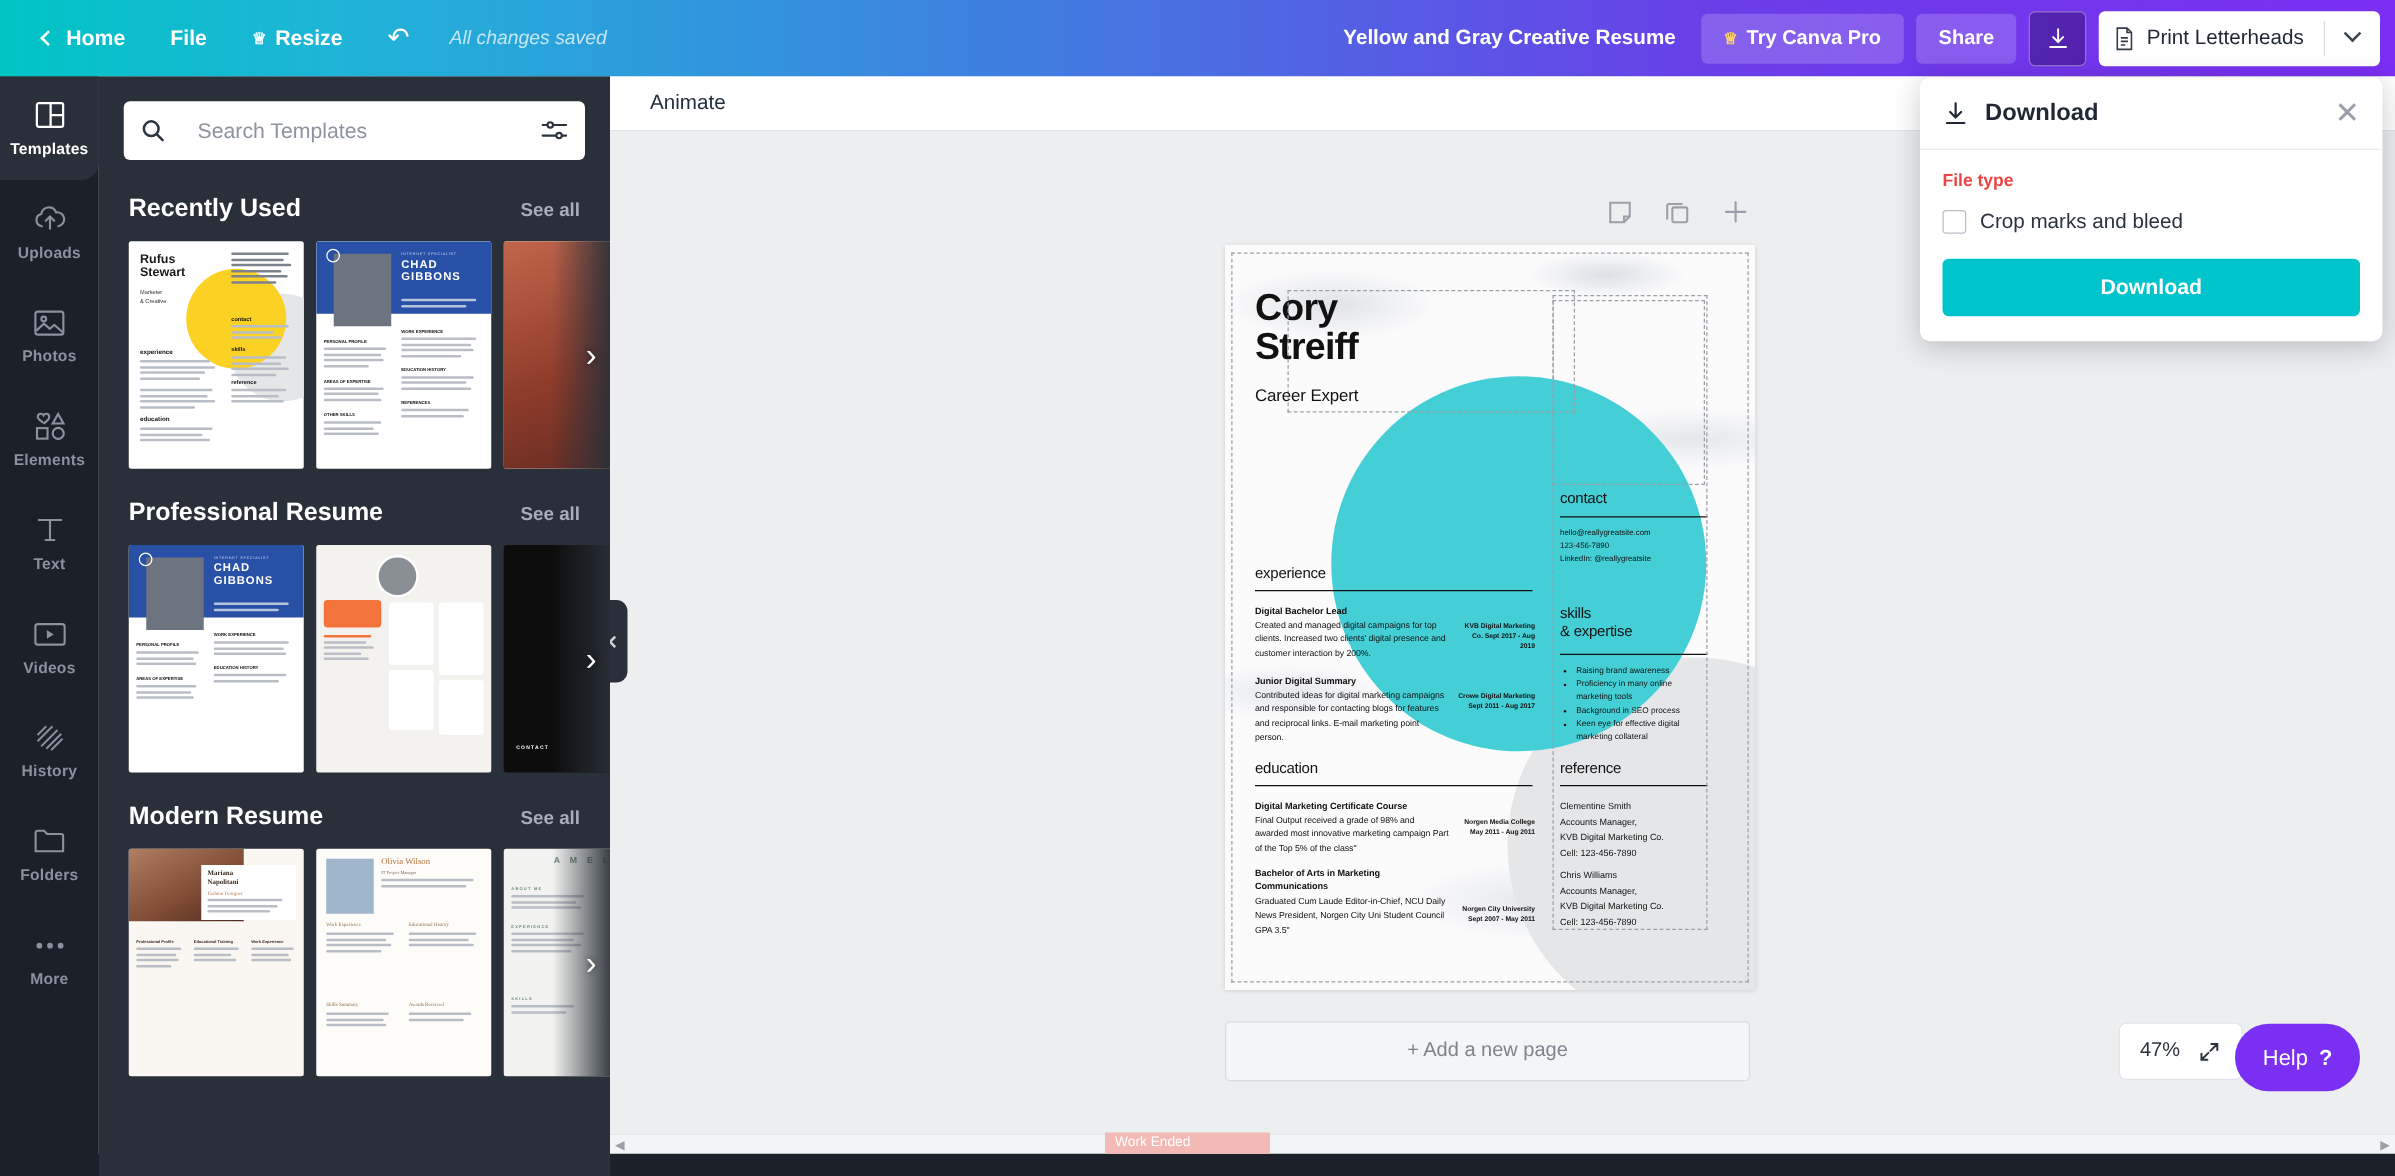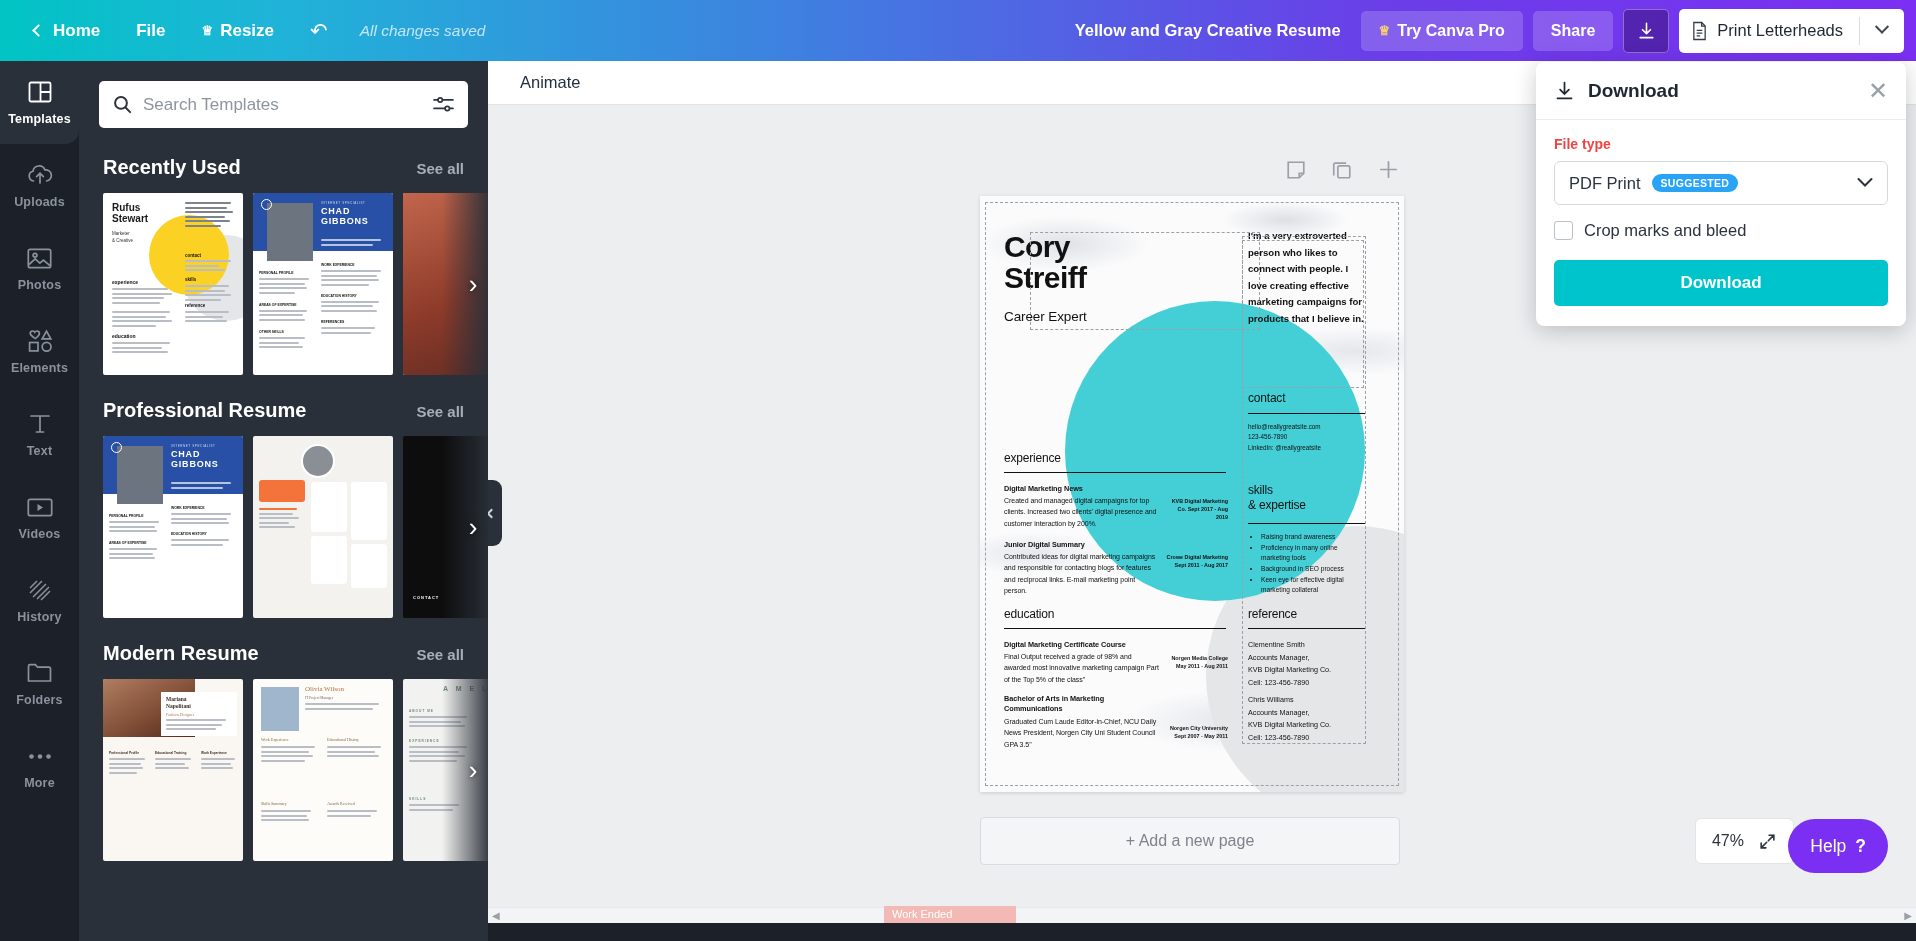--- a/index.html
+++ b/index.html
@@ -69,21 +69,21 @@
 
   
   .panel {
     position: absolute; left: 79px; top: 61px;
     width: 409px; height: 880px; background: #2a3039;
     z-index: 30; overflow: hidden;
   }
   .search-wrap { padding: 20px 20px 4px 20px; }
   .search-box {
     background: #fff; border-radius: 5px; height: 47px;
-    display: flex; align-items: center; padding: 0 14px; gap: 11px;
+    display: flex; align-items: center; padding: 0 14px; gap: 26px;
   }
   .search-box input {
     border: none; outline: none; flex: 1; font-size: 17px;
     color: #2f3742; font-family: "Liberation Sans", sans-serif;
   }
   .search-box input::placeholder { color: #8d949e; }
   .sec-head {
     display: flex; align-items: baseline; justify-content: space-between;
     padding: 24px 24px 14px 24px;
   }
@@ -781,35 +781,34 @@
   <div class="doc-in">
 
     <div class="nm">
       <span>Cory</span><br>
       <span>Streiff</span>
     </div>
     <div class="sel-dash" style="left:50px;top:36px;width:230px;height:98px;"></div>
 
     <div class="role">Career Expert</div>
 
-    <div class="intro">I'm a very extroverted person who likes to connect with people. I love creating effective marketing campaigns for products that I believe in.</div>
     <div class="sel-dash" style="left:262px;top:44px;width:122px;height:148px;"></div>
 
     <div class="hdg" style="left:268px;top:195px;">contact</div>
     <div class="rule" style="left:268px;top:217px;width:118px;"></div>
     <div class="ct" style="left:268px;top:226px;">
       <div>hello@reallygreatsite.com</div>
       <div>123-456-7890</div>
       <div>LinkedIn: @reallygreatsite</div>
     </div>
 
     <div class="hdg" style="left:24px;top:255px;">experience</div>
     <div class="rule" style="left:24px;top:276px;width:222px;"></div>
 
-    <div class="jt" style="left:24px;top:288px;">Digital Marketing News</div>
+    <div class="jt" style="left:24px;top:288px;">Digital Bachelor Lead</div>
     <div class="jd" style="left:24px;top:299px;">Created and managed digital campaigns for top clients. Increased two clients' digital presence and customer interaction by 200%.</div>
     <div class="jm" style="left:186px;top:301px;">KVB Digital Marketing Co. Sept 2017 - Aug 2019</div>
 
     <div class="jt" style="left:24px;top:344px;">Junior Digital Summary</div>
     <div class="jd" style="left:24px;top:355px;">Contributed ideas for digital marketing campaigns and responsible for contacting blogs for features and reciprocal links. E-mail marketing point person.</div>
     <div class="jm" style="left:186px;top:357px;">Crowe Digital Marketing Sept 2011 - Aug 2017</div>
 
     <div class="hdg" style="left:268px;top:287px;line-height:1.22">
       <span>skills</span><br>
       <span>&amp; expertise</span>
@@ -879,29 +878,20 @@
     <svg width="21" height="21" viewBox="0 0 24 24" fill="none" stroke="#1f2733" stroke-width="2" stroke-linecap="round">
       <path d="M12 3v13M7 11l5 5 5-5M4 21h16"></path>
     </svg>
     <span class="t">Download</span>
     <span class="dl-x">✕</span>
   </div>
 
 
   <div class="dl-body">
     <div class="dl-lbl">File type</div>
-    <div class="dl-sel">
-      <span class="v">PDF Print</span>
-      <span class="badge">SUGGESTED</span>
-      <span class="car">
-        <svg width="16" height="11" viewBox="0 0 16 11" fill="none" stroke="#2b333d" stroke-width="2" stroke-linecap="round">
-            <path d="M1.5 2l6.5 6.5L14.5 2"></path>
-          </svg>
-      </span>
-    </div>
 
     <div class="dl-check">
       <span class="cbox"></span>
       <span class="cl">Crop marks and bleed</span>
     </div>
 
     <button class="dl-btn">Download</button>
   </div>
 </div>
 

